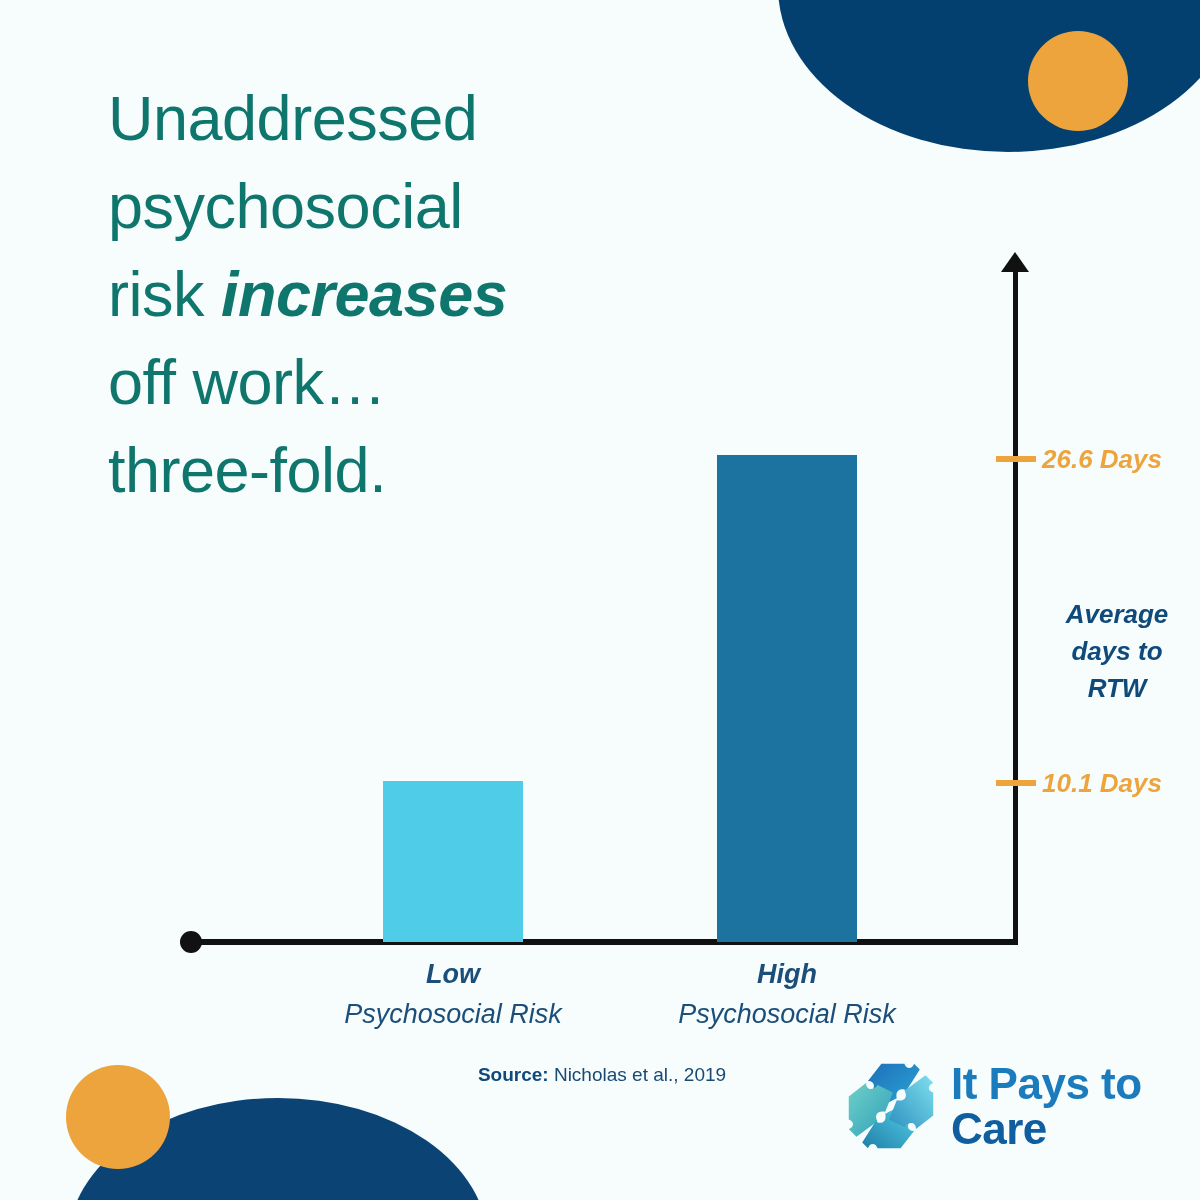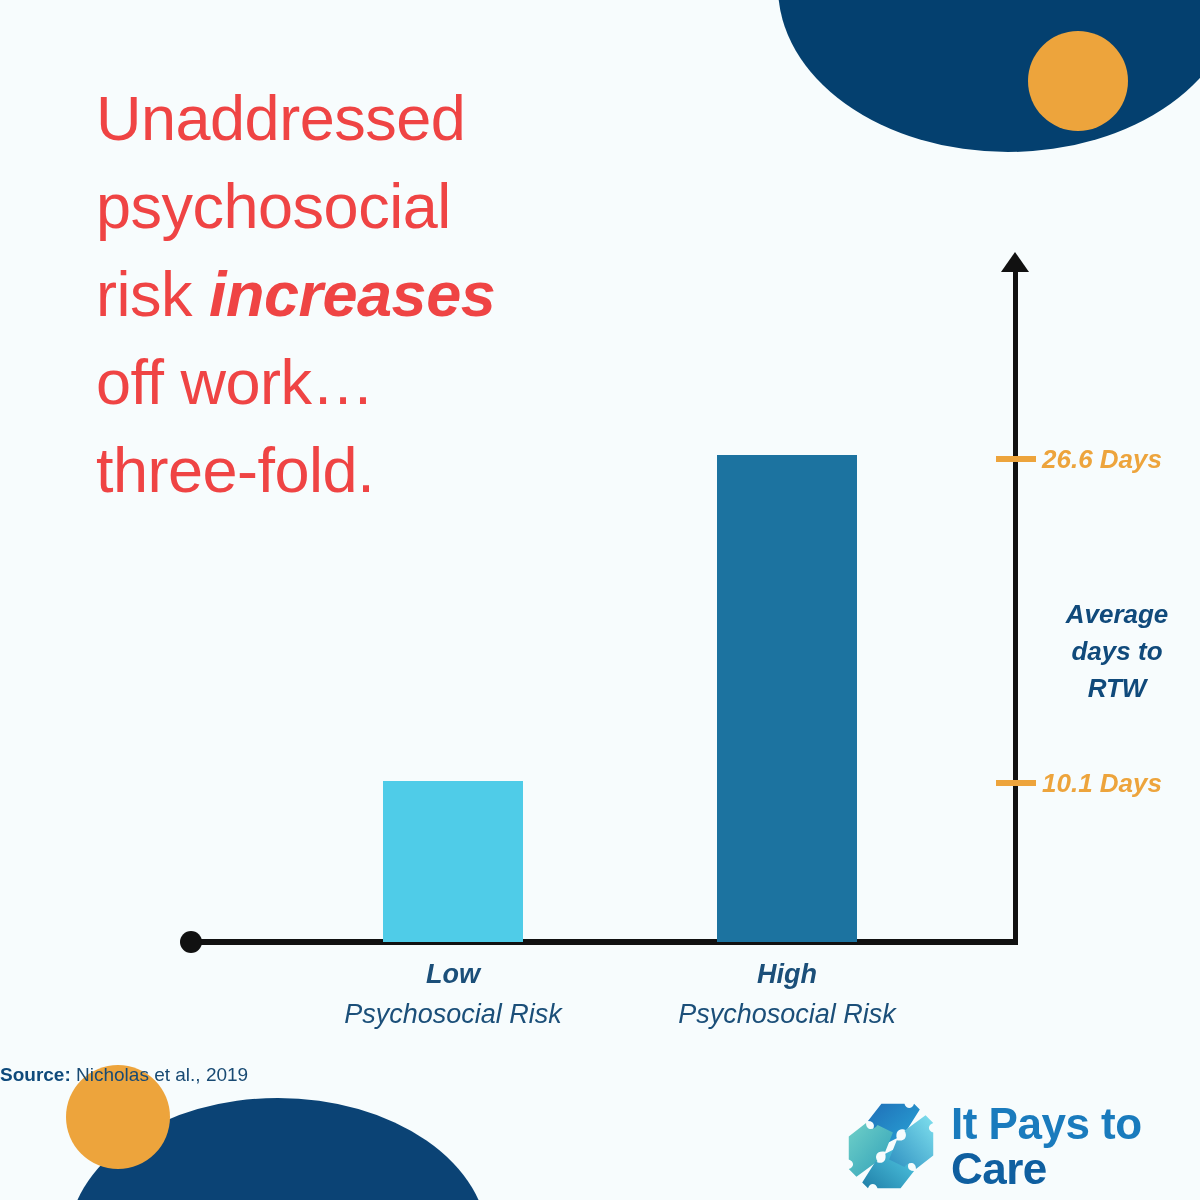--- a/index.html
+++ b/index.html
@@ -55,24 +55,24 @@
     height: 104px;
     left: 66px;
     top: 1065px;
     background: #eda43c;
     border-radius: 50%;
   }
 
   
   .headline {
     position: absolute;
-    left: 96px;
+    left: 108px;
     top: 74px;
     width: 560px;
-    color: #ef4444;
+    color: #0f766e;
     font-size: 63px;
     line-height: 88px;
     font-weight: 300;
     letter-spacing: -0.5px;
   }
   .headline .em {
     font-weight: 700;
     font-style: italic;
   }
   .headline .strong {
@@ -197,33 +197,35 @@
     font-style: italic;
     line-height: 40px;
   }
 
   
   .source {
     position: absolute;
     left: 0;
     top: 1064px;
     width: 1180px;
+    text-align: center;
     font-size: 19px;
     color: #184a73;
+    padding-left: 12px;
   }
   .source .slabel {
     font-weight: 700;
     color: #0f4a7b;
   }
 
   
   .logo {
     position: absolute;
     left: 843px;
-    top: 1096px;
+    top: 1056px;
     width: 340px;
     height: 100px;
     display: flex;
     align-items: center;
     gap: 12px;
   }
   .logo-mark {
     width: 96px;
     height: 96px;
     flex: none;

